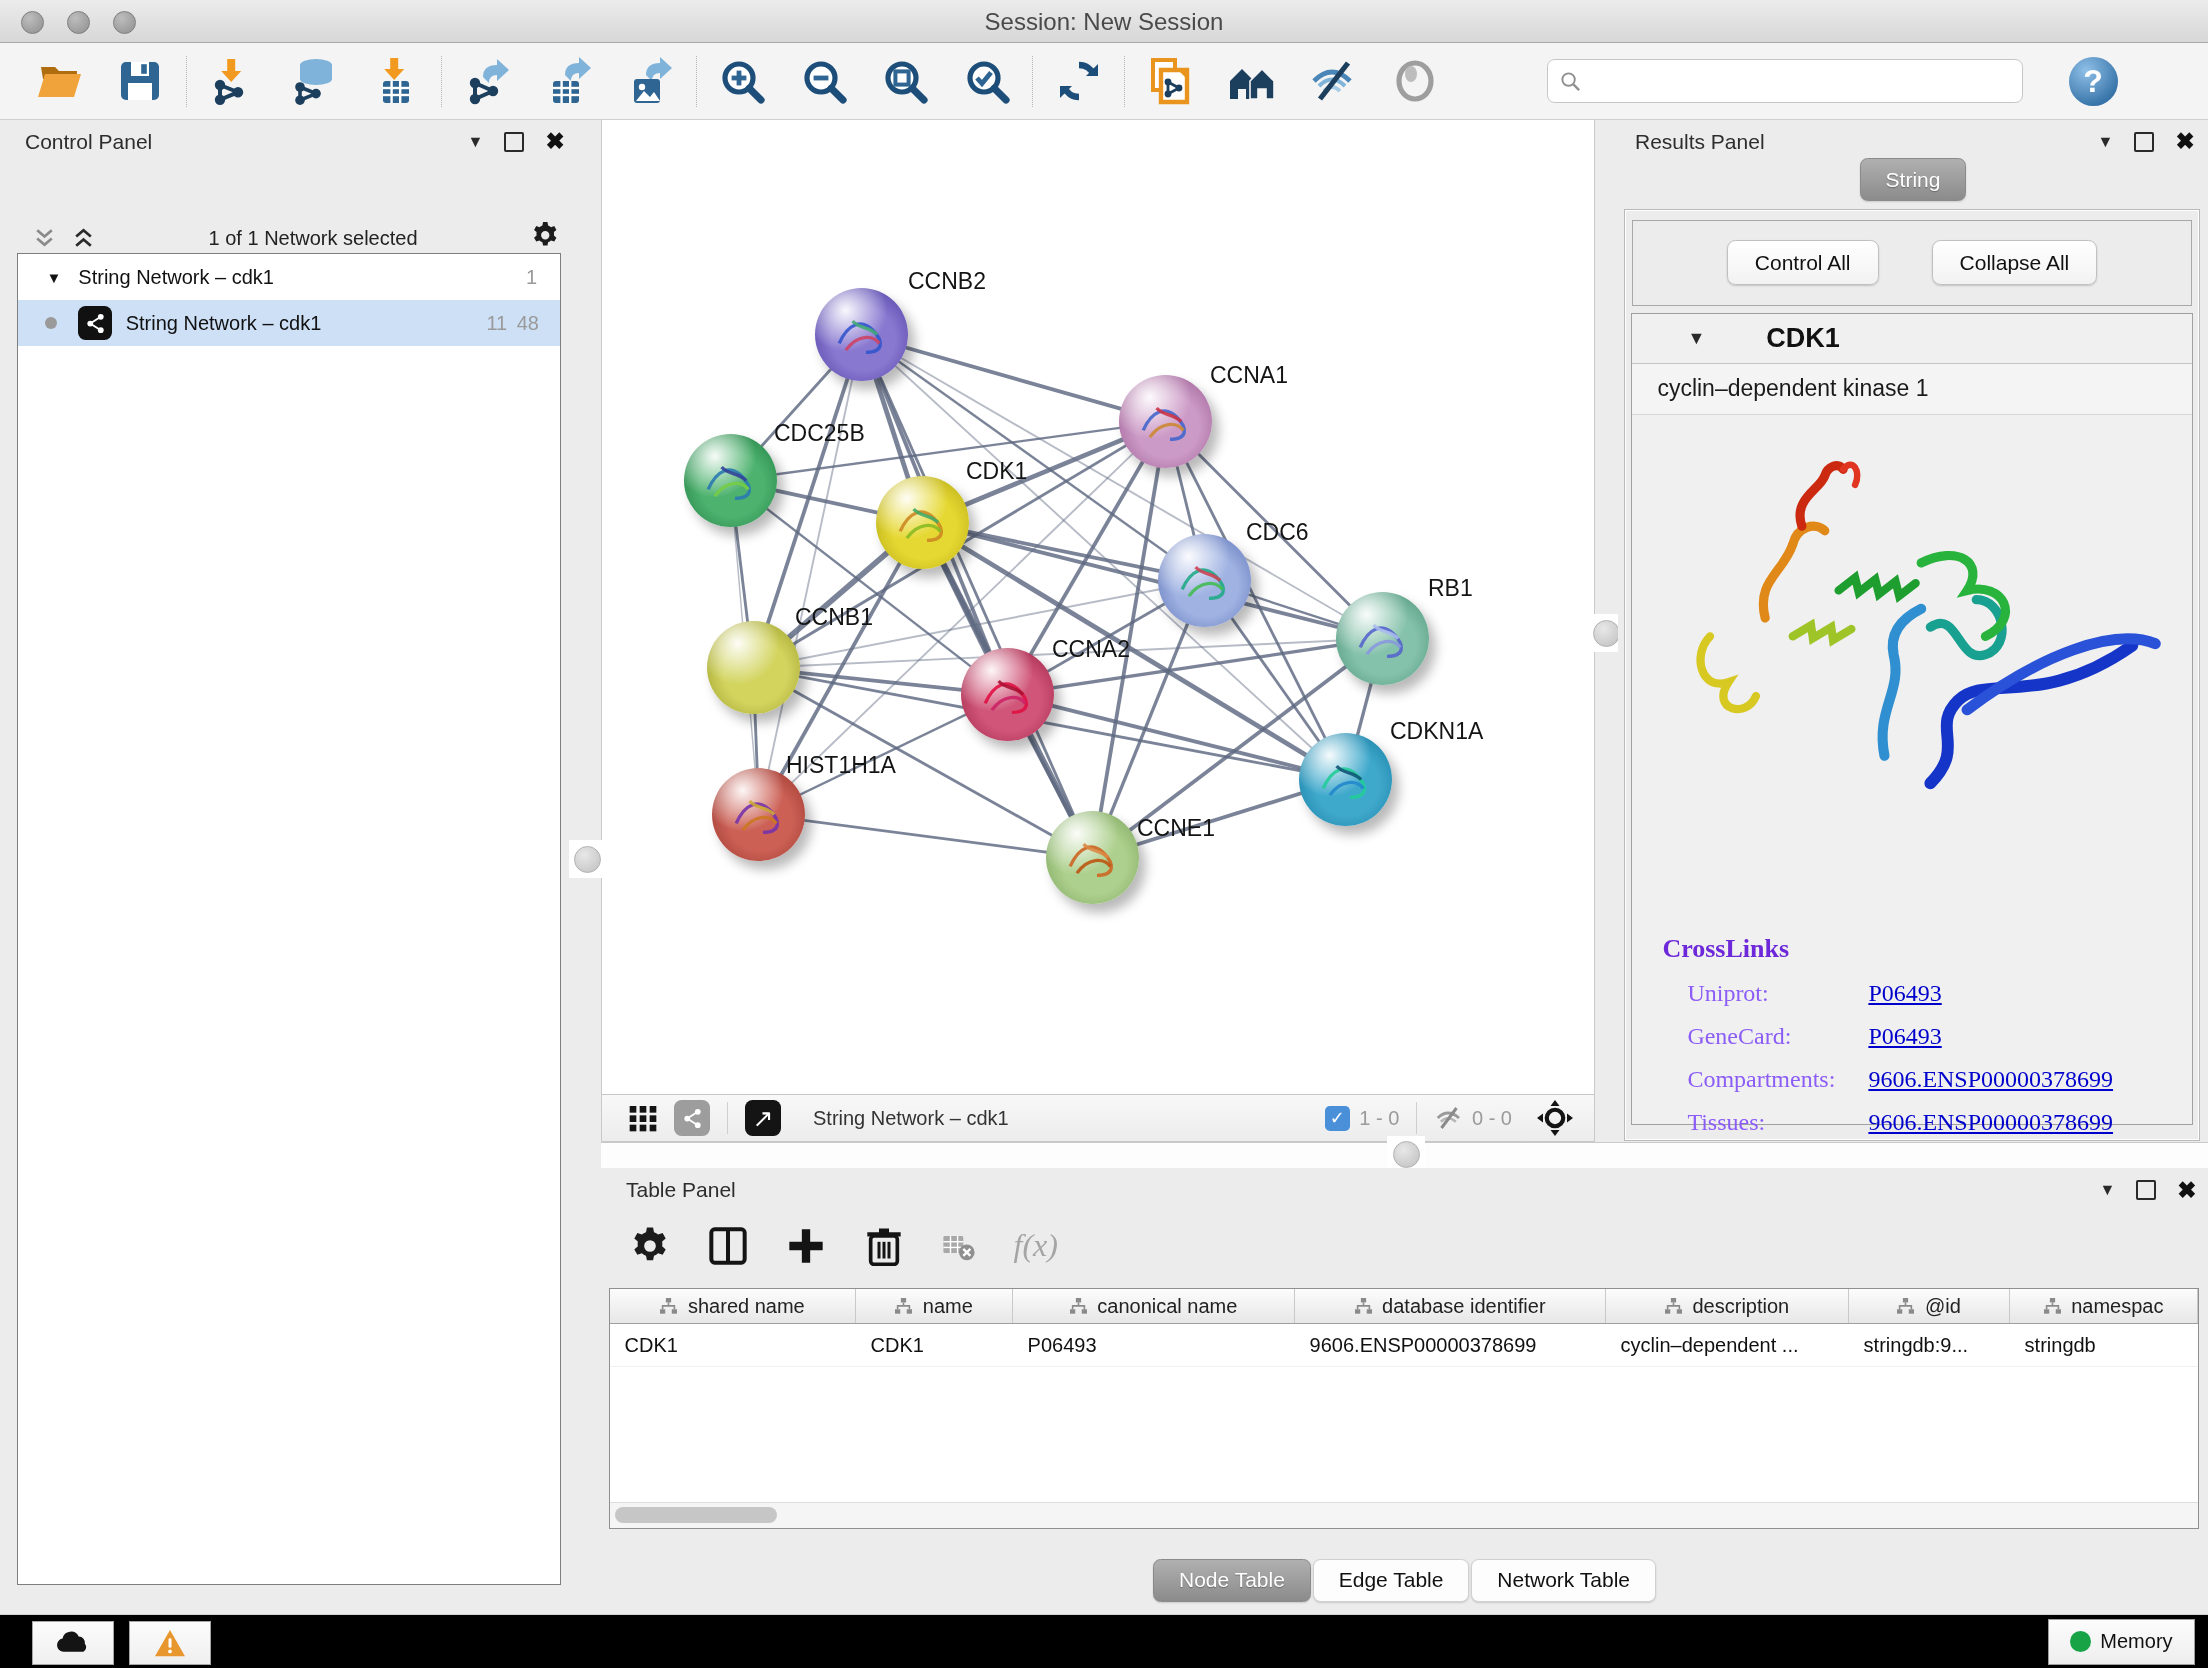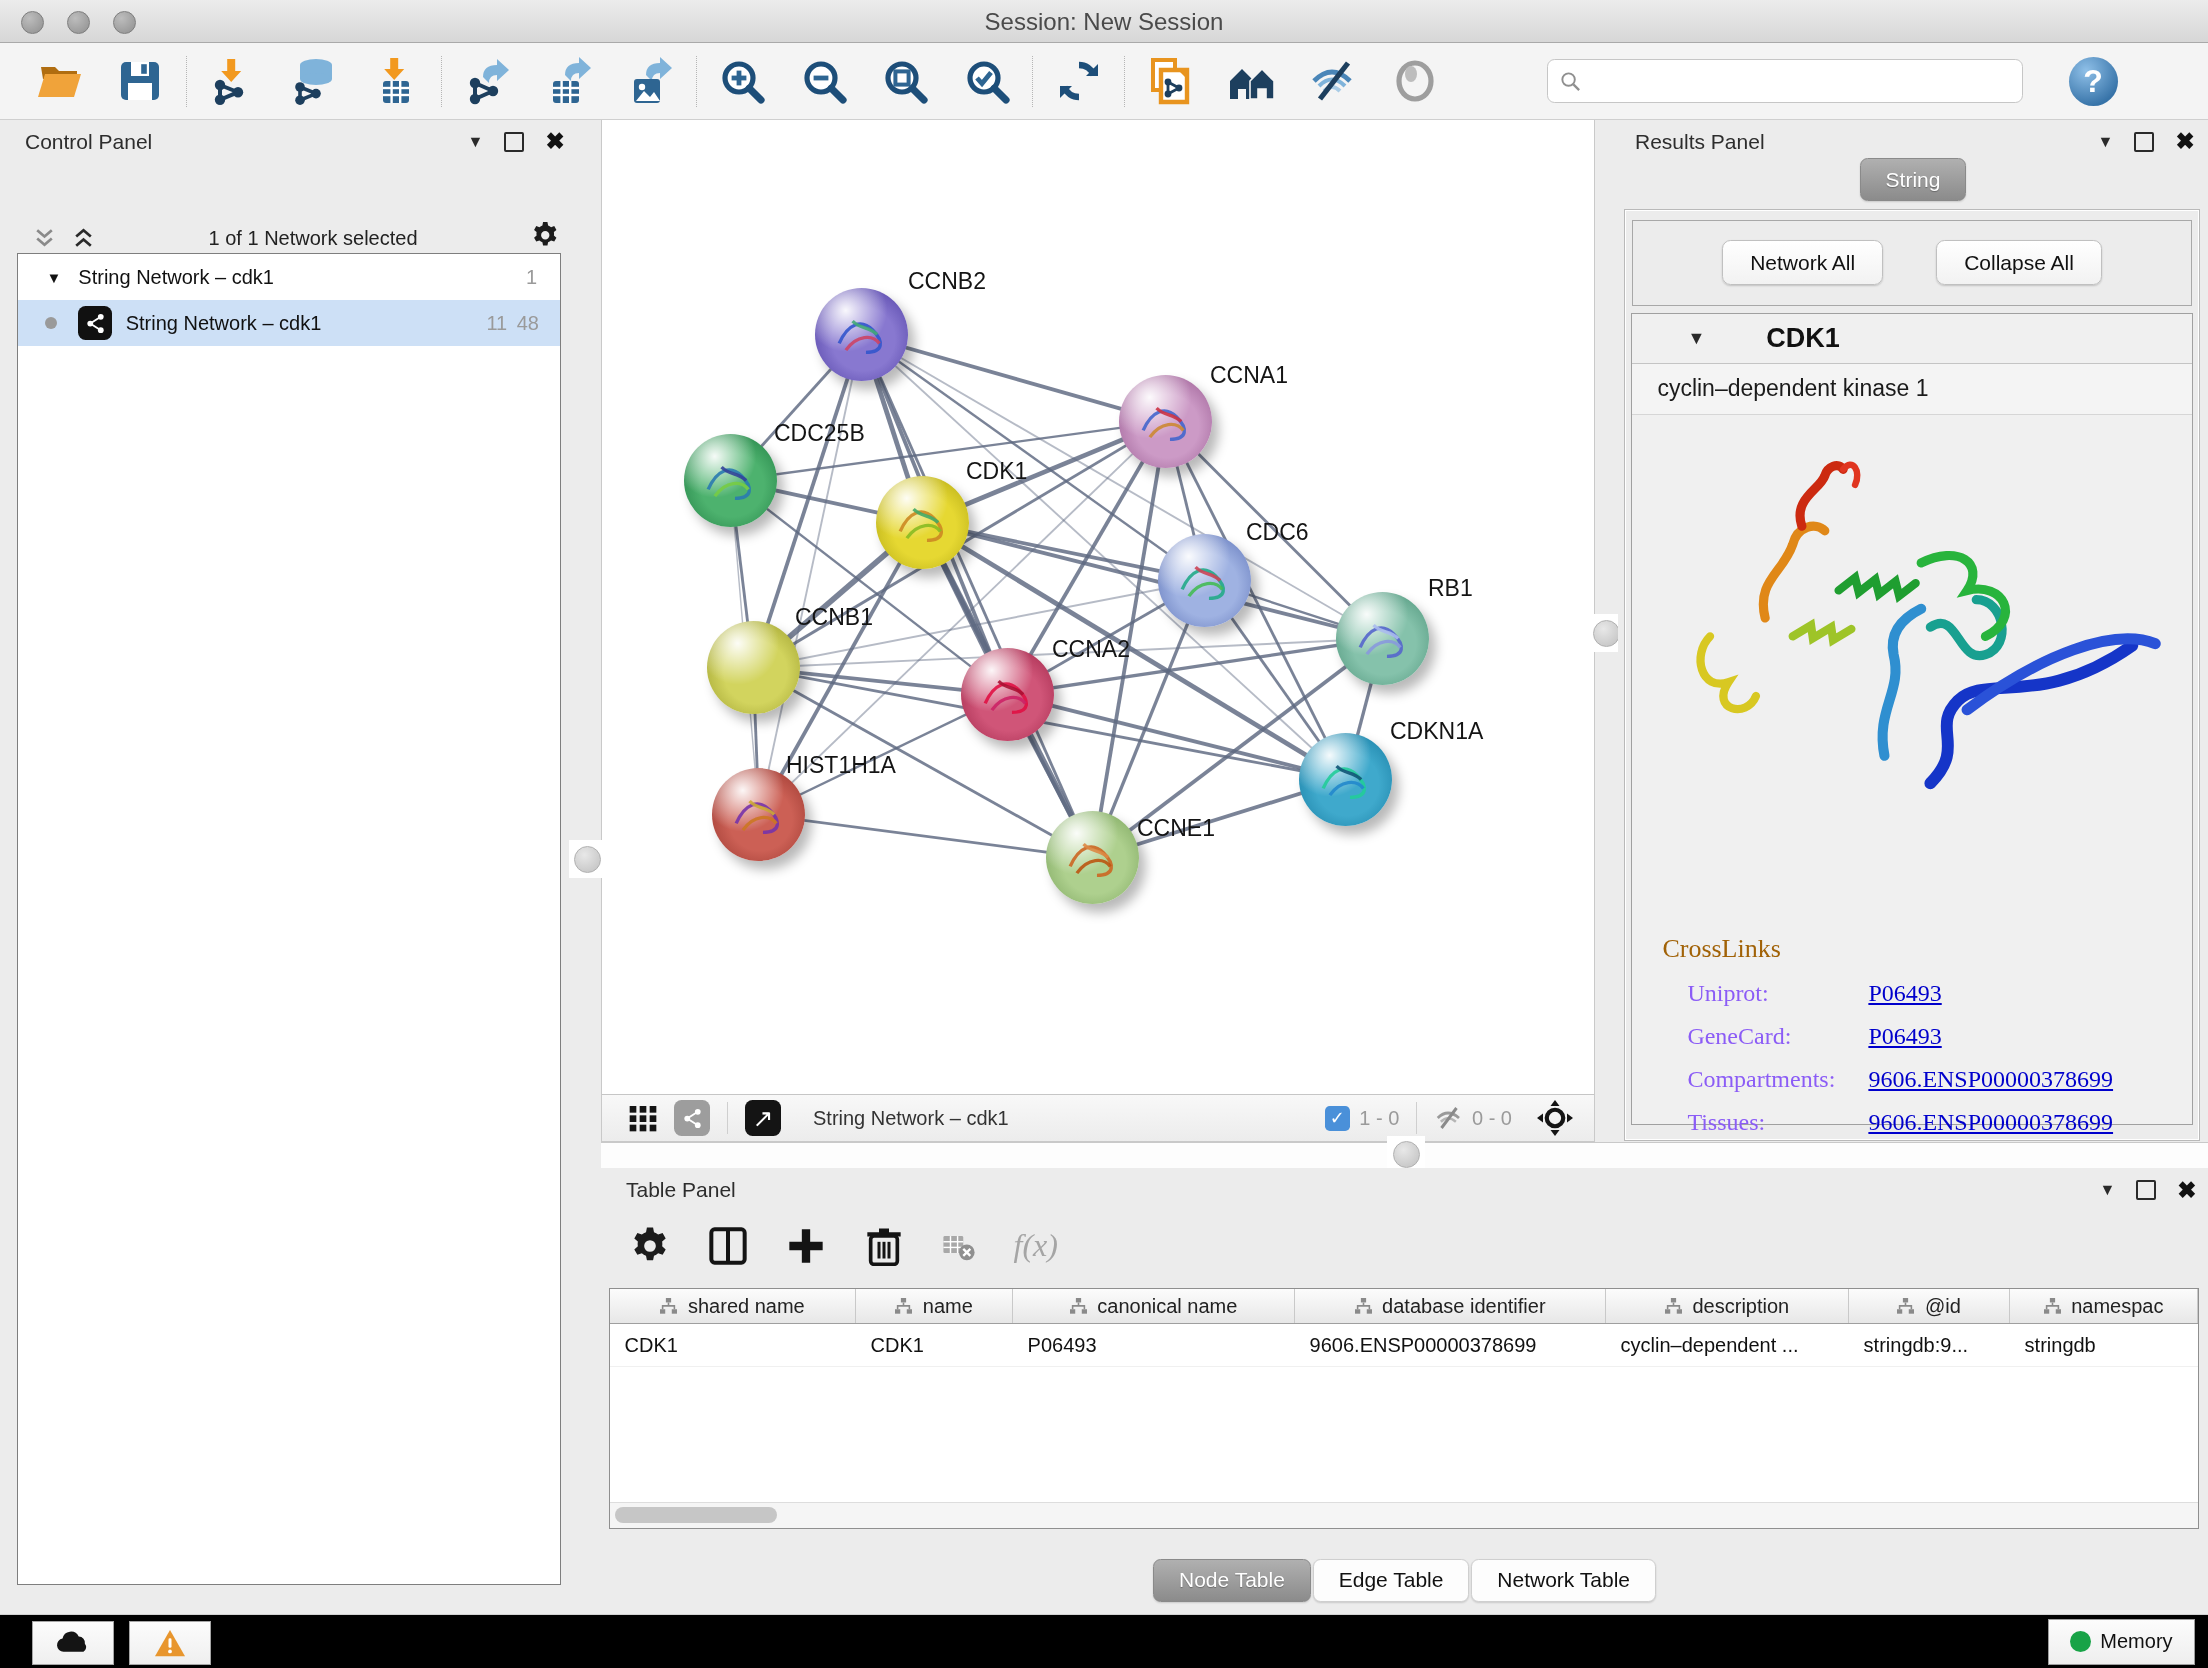--- a/index.html
+++ b/index.html
@@ -79,21 +79,21 @@
   .expbox{position:absolute;left:7.6px;right:7.6px;top:9.5px;height:84px;border:1px solid #a8a8a8;display:flex;align-items:center;justify-content:center;gap:53px;}
   .wbtn{background:linear-gradient(#ffffff,#f2f2f2);border:1px solid #c0c0c0;border-radius:8.6px;font-size:21px;color:#111;
     padding:9.5px 27px;box-shadow:0 1px 1.9px rgba(0,0,0,.18);}
   .cdkcard{position:absolute;left:6.7px;right:6.7px;top:103px;height:810px;border:1px solid #a0a0a0;background:#f0f0f0;}
   .cardhead{height:49px;border-bottom:1px solid #c4c4c4;display:flex;align-items:center;}
   .cardhead .tri{margin-left:55px;font-size:18px;}
   .cardhead .pname{margin-left:61px;font-size:27px;font-weight:bold;color:#111;}
   .pdesc{border-bottom:1px solid #d6d6d6;padding:11.4px 0 11.4px 25px;font-size:23px;color:#1a1a1a;background:#f4f4f4;}
   .pimg{display:block;margin:13.3px auto 0 auto;}
   .xl{font-family:"Liberation Serif",serif;position:absolute;left:30px;right:19px;top:620px;}
-  .xl .xlt{font-size:26px;font-weight:normal;color:#a16207;}
+  .xl .xlt{font-size:26px;font-weight:bold;color:#6d28d9;}
   .xlrow{display:flex;font-size:24px;margin-top:16px;}
   .xlrow .l{width:181px;margin-left:25px;color:#8b5cf6;}
   .xlrow a{color:#0000cc;text-decoration:underline;}
   
   .tpanel{height:447px;position:relative;background:#ececec;}
   .ttool{position:absolute;left:28.5px;top:44px;height:67px;display:flex;align-items:center;gap:38px;}
   .ttool svg{width:40px;height:40px;}
   .fx{font-family:"Liberation Serif",serif;font-style:italic;font-size:32px;color:#a5a5a5;}
   .tablebox{position:absolute;left:7.6px;right:9.5px;top:120px;bottom:86px;background:#fff;border:1.9px solid #8f8f8f;display:flex;flex-direction:column;}
   .thead{display:flex;background:linear-gradient(#fcfcfc,#e7e7e7);border-bottom:1.9px solid #9f9f9f;height:34px;}
@@ -592,21 +592,21 @@
               <span class="tri">▼</span>
               <span class="flo"></span>
               <span class="clo">✖</span>
             </span>
           </div>
           <div class="stringtab">
             <span class="tab sel">String</span>
           </div>
           <div class="resouter">
             <div class="expbox">
-              <span class="wbtn">Network All</span>
+              <span class="wbtn">Control All</span>
               <span class="wbtn">Collapse All</span>
             </div>
             <div class="cdkcard">
               <div class="cardhead">
                 <span class="tri">▼</span>
                 <span class="pname">CDK1</span>
               </div>
               <div class="pdesc">cyclin–dependent kinase 1</div>
               <svg class="pimg" width="514" height="380" viewBox="0 0 560 400">
                 <g fill="none" stroke-linecap="round">

